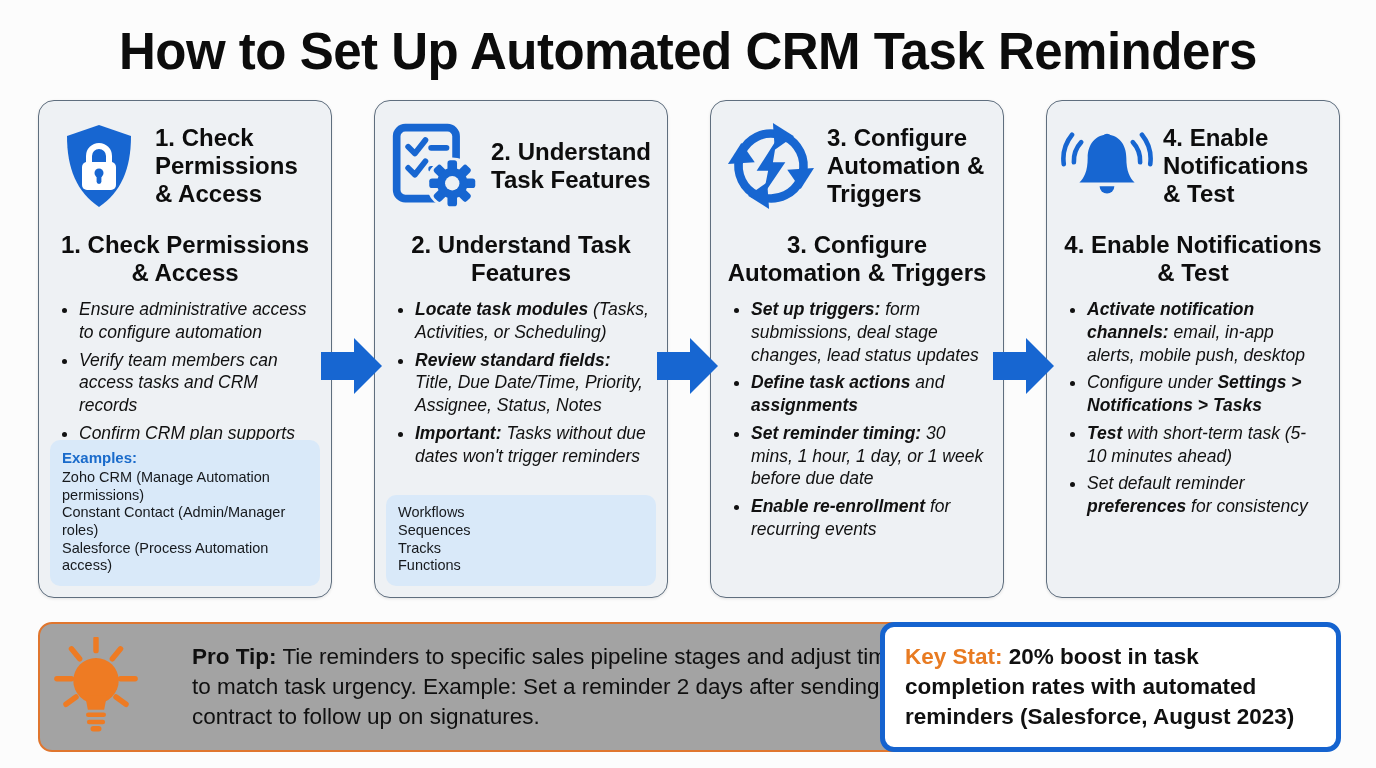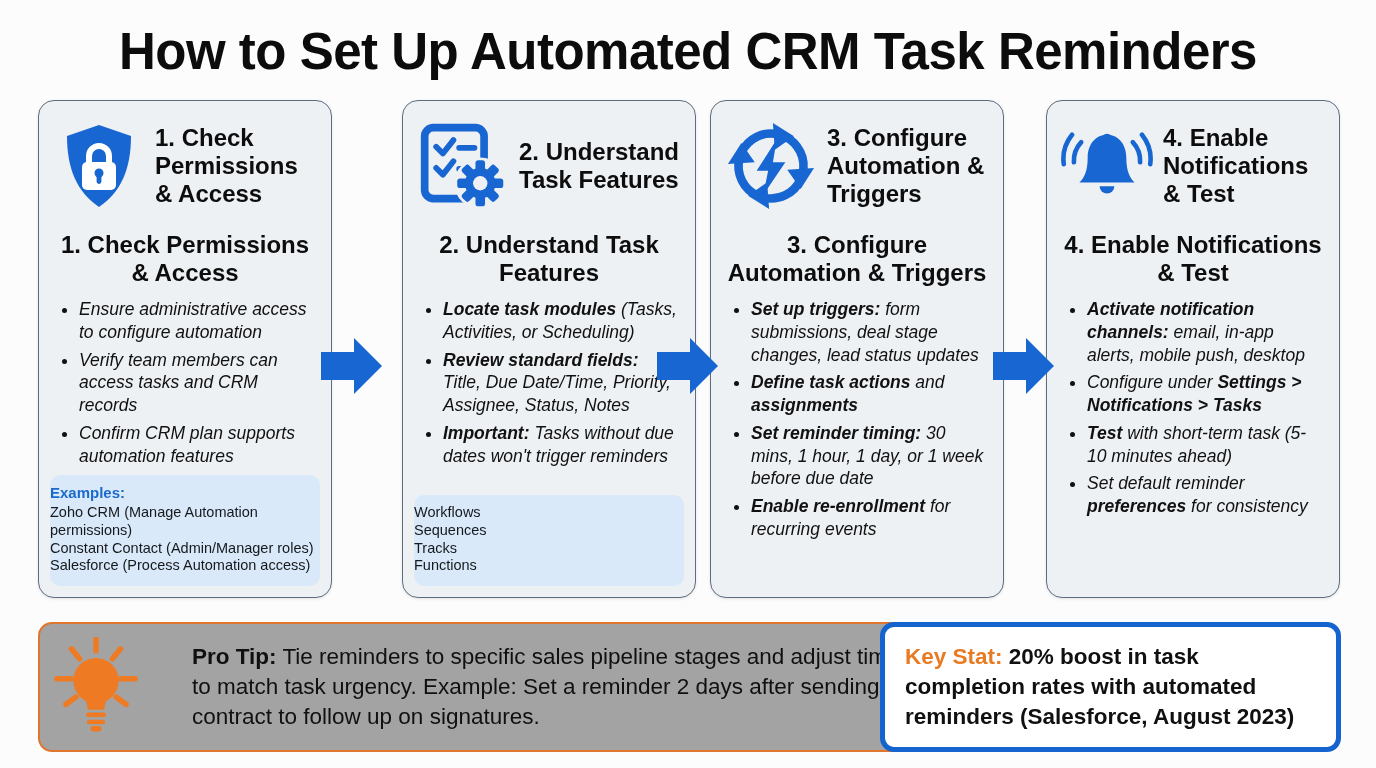--- a/index.html
+++ b/index.html
@@ -11,32 +11,32 @@
     position:absolute;left:0;top:22px;width:1376px;text-align:center;
     font-size:51px;font-weight:700;letter-spacing:-0.5px;margin:0;color:#0c0c0c;
   }
   .steps-row{position:absolute;left:38px;top:100px;width:1040px;height:498px;}
   .card{
     position:absolute;top:0;width:294px;height:498px;box-sizing:border-box;
     background:#eef1f4;border:1.6px solid #5f6e7e;border-radius:16px;
     padding:14px 14px;box-shadow:0 1px 3px rgba(0,0,0,.10);
   }
   .card:nth-child(1){left:0;}
-  .card:nth-child(2){left:336px;margin-left:28px;}
+  .card:nth-child(2){left:336px;}
   .card:nth-child(3){left:672px;}
   .card:nth-child(4){left:1008px;}
   .card-header{display:flex;align-items:center;gap:10px;min-height:102px;}
   .card-icon{width:92px;flex:none;display:flex;justify-content:center;align-items:center;}
   .card-header-title{font-size:24px;font-weight:700;line-height:1.18;color:#0d0d0d;}
   .card-subtitle{margin-top:14px;text-align:center;font-size:24px;font-weight:700;line-height:1.15;color:#0d0d0d;}
   .card-bullets{margin:12px 0 0;padding:0 0 0 26px;font-size:17.5px;line-height:1.3;}
   .card-bullets li{margin-bottom:5px;font-style:italic;}
   .info-box{
     position:absolute;left:11px;right:11px;bottom:11px;
-    background:#d9e9f9;border-radius:10px;padding:9px 0 11px;
+    background:#d9e9f9;border-radius:10px;padding:9px 12px 11px;
     font-size:14.5px;line-height:1.22;color:#16191d;
   }
   .info-box-title{color:#1a6bcb;font-weight:700;margin-bottom:2px;font-size:15px;}
   .flow-arrow{position:absolute;top:337px;width:62px;height:58px;z-index:5;}
   .callout{position:absolute;box-sizing:border-box;display:flex;align-items:center;}
   .pro-tip-box{
     left:38px;top:622px;width:904px;height:130px;
     background:#a3a3a3;border:2.5px solid #e0762e;border-radius:14px;gap:40px;
   }
   .pro-tip-icon{width:112px;flex:none;display:flex;justify-content:center;align-items:center;}

